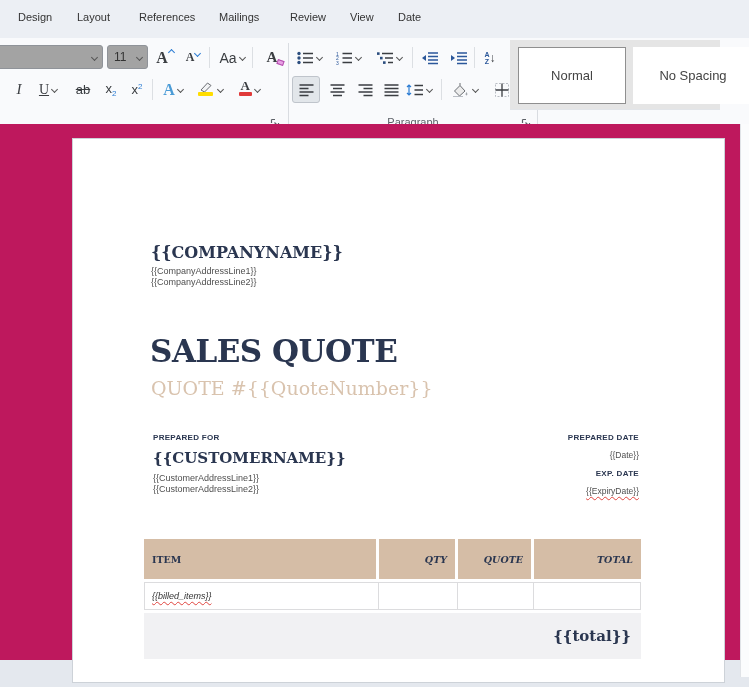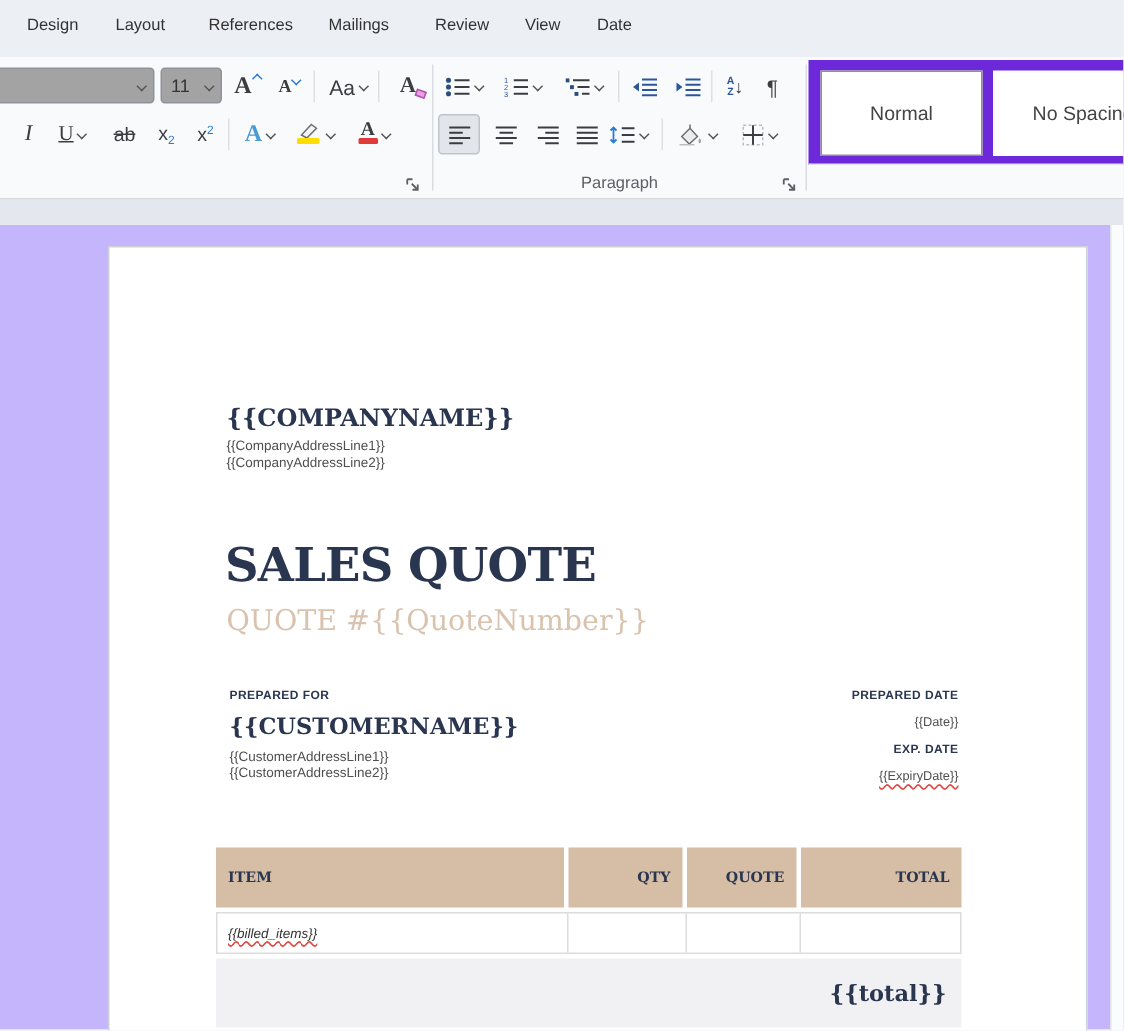--- a/index.html
+++ b/index.html
@@ -28,26 +28,26 @@
 
   .chev { display:inline-block; width:5px; height:5px; border-right:1.3px solid #555; border-bottom:1.3px solid #555; transform:rotate(45deg); margin-left:3px; vertical-align:2px; }
   .caret { display:inline-block; width:5px; height:5px; border-right:1.4px solid #2b7cd3; border-bottom:1.4px solid #2b7cd3; }
   .caret.up { transform:rotate(225deg); } .caret.dn { transform:rotate(45deg); }
 
   .glyphA { font-family:"Liberation Serif", serif; font-weight:bold; }
   .colorbar { position:absolute; left:2px; bottom:3px; height:4px; border-radius:1px; }
   .stack { display:flex; flex-direction:column; align-items:center; line-height:1; }
 
   
-  .stylespanel { position:absolute; left:539px; top:2px; width:210px; height:70px; background:#6d28d9; border-bottom:1px solid #e2e5e9; }
+  .stylespanel { position:absolute; left:510px; top:2px; width:210px; height:70px; background:#e5e5e5; border-bottom:1px solid #e2e5e9; }
   .stylebox { position:absolute; top:7px; height:57px; display:flex; align-items:center; justify-content:center; font-size:13px; color:#444; background:#fff; }
   .stylebox.sel { border:1px solid #8f8f8f; }
 
   
-  .docarea { position:absolute; top:150px; left:0; width:749px; height:536px; background:#c4b5fd; }
+  .docarea { position:absolute; top:124px; left:0; width:749px; height:536px; background:#be185d; }
   .scrollbar { position:absolute; right:0; top:0; width:9px; height:553px; background:#fbfcfd; border-left:1px solid #e0e3e7; }
   .page { position:absolute; left:72px; top:14px; width:653px; height:545px; background:#fff; border:1px solid #cdd2d8; }
 
   .serif { font-family:"DejaVu Serif", serif; }
   .navy { color:#2a3650; }
   .company-name { position:absolute; left:78px; top:104px; font-size:16px; font-weight:bold; }
   .company-addr { position:absolute; left:78px; top:127px; font-size:9px; color:#4f4f4f; line-height:11px; }
   .doc-title { position:absolute; left:77px; top:194px; font-size:31px; font-weight:bold; letter-spacing:-0.5px; }
   .quote-num { position:absolute; left:78px; top:238px; font-size:19px; color:#d9c3ae; }
 
@@ -58,21 +58,21 @@
 
   .rightblock { position:absolute; right:85px; text-align:right; }
   .rb-val { font-size:8.5px; color:#4f4f4f; margin-top:8px; }
   .squiggle { text-decoration:underline; text-decoration-style:wavy; text-decoration-color:#e0443e; text-decoration-thickness:1px; text-underline-offset:2px; }
 
   
   .qtable { position:absolute; left:71px; top:400px; width:497px; }
   .thead { display:grid; grid-template-columns:232px 76px 73px 107px; column-gap:3px; height:40px; }
   .th { background:#d5bda6; display:flex; align-items:center; font-family:"DejaVu Serif", serif; font-size:9.5px; font-weight:bold; color:#2a3650; }
   .th.left { justify-content:flex-start; padding-left:8px; }
-  .th.right { justify-content:flex-end; padding-right:8px; }
+  .th.right { justify-content:flex-end; padding-right:8px;font-style:italic; }
   .trow { position:relative; margin-top:3px; height:28px; background:#fff; border:1px solid #dcdcde; display:flex; align-items:center; }
   .trow .vline { position:absolute; top:0; bottom:0; width:1px; background:#dcdcde; }
   .cell-item { padding-left:7px; font-size:9px; color:#333;font-style:italic; }
   .totalrow { margin-top:3px; height:46px; background:#f1f1f3; display:flex; align-items:center; justify-content:flex-end; padding-right:10px; }
   .total-text { font-family:"DejaVu Serif", serif; font-size:15px; font-weight:bold; color:#2a3650; }
 
   svg { display:block; }
 </style>
 </head>
 <body>

